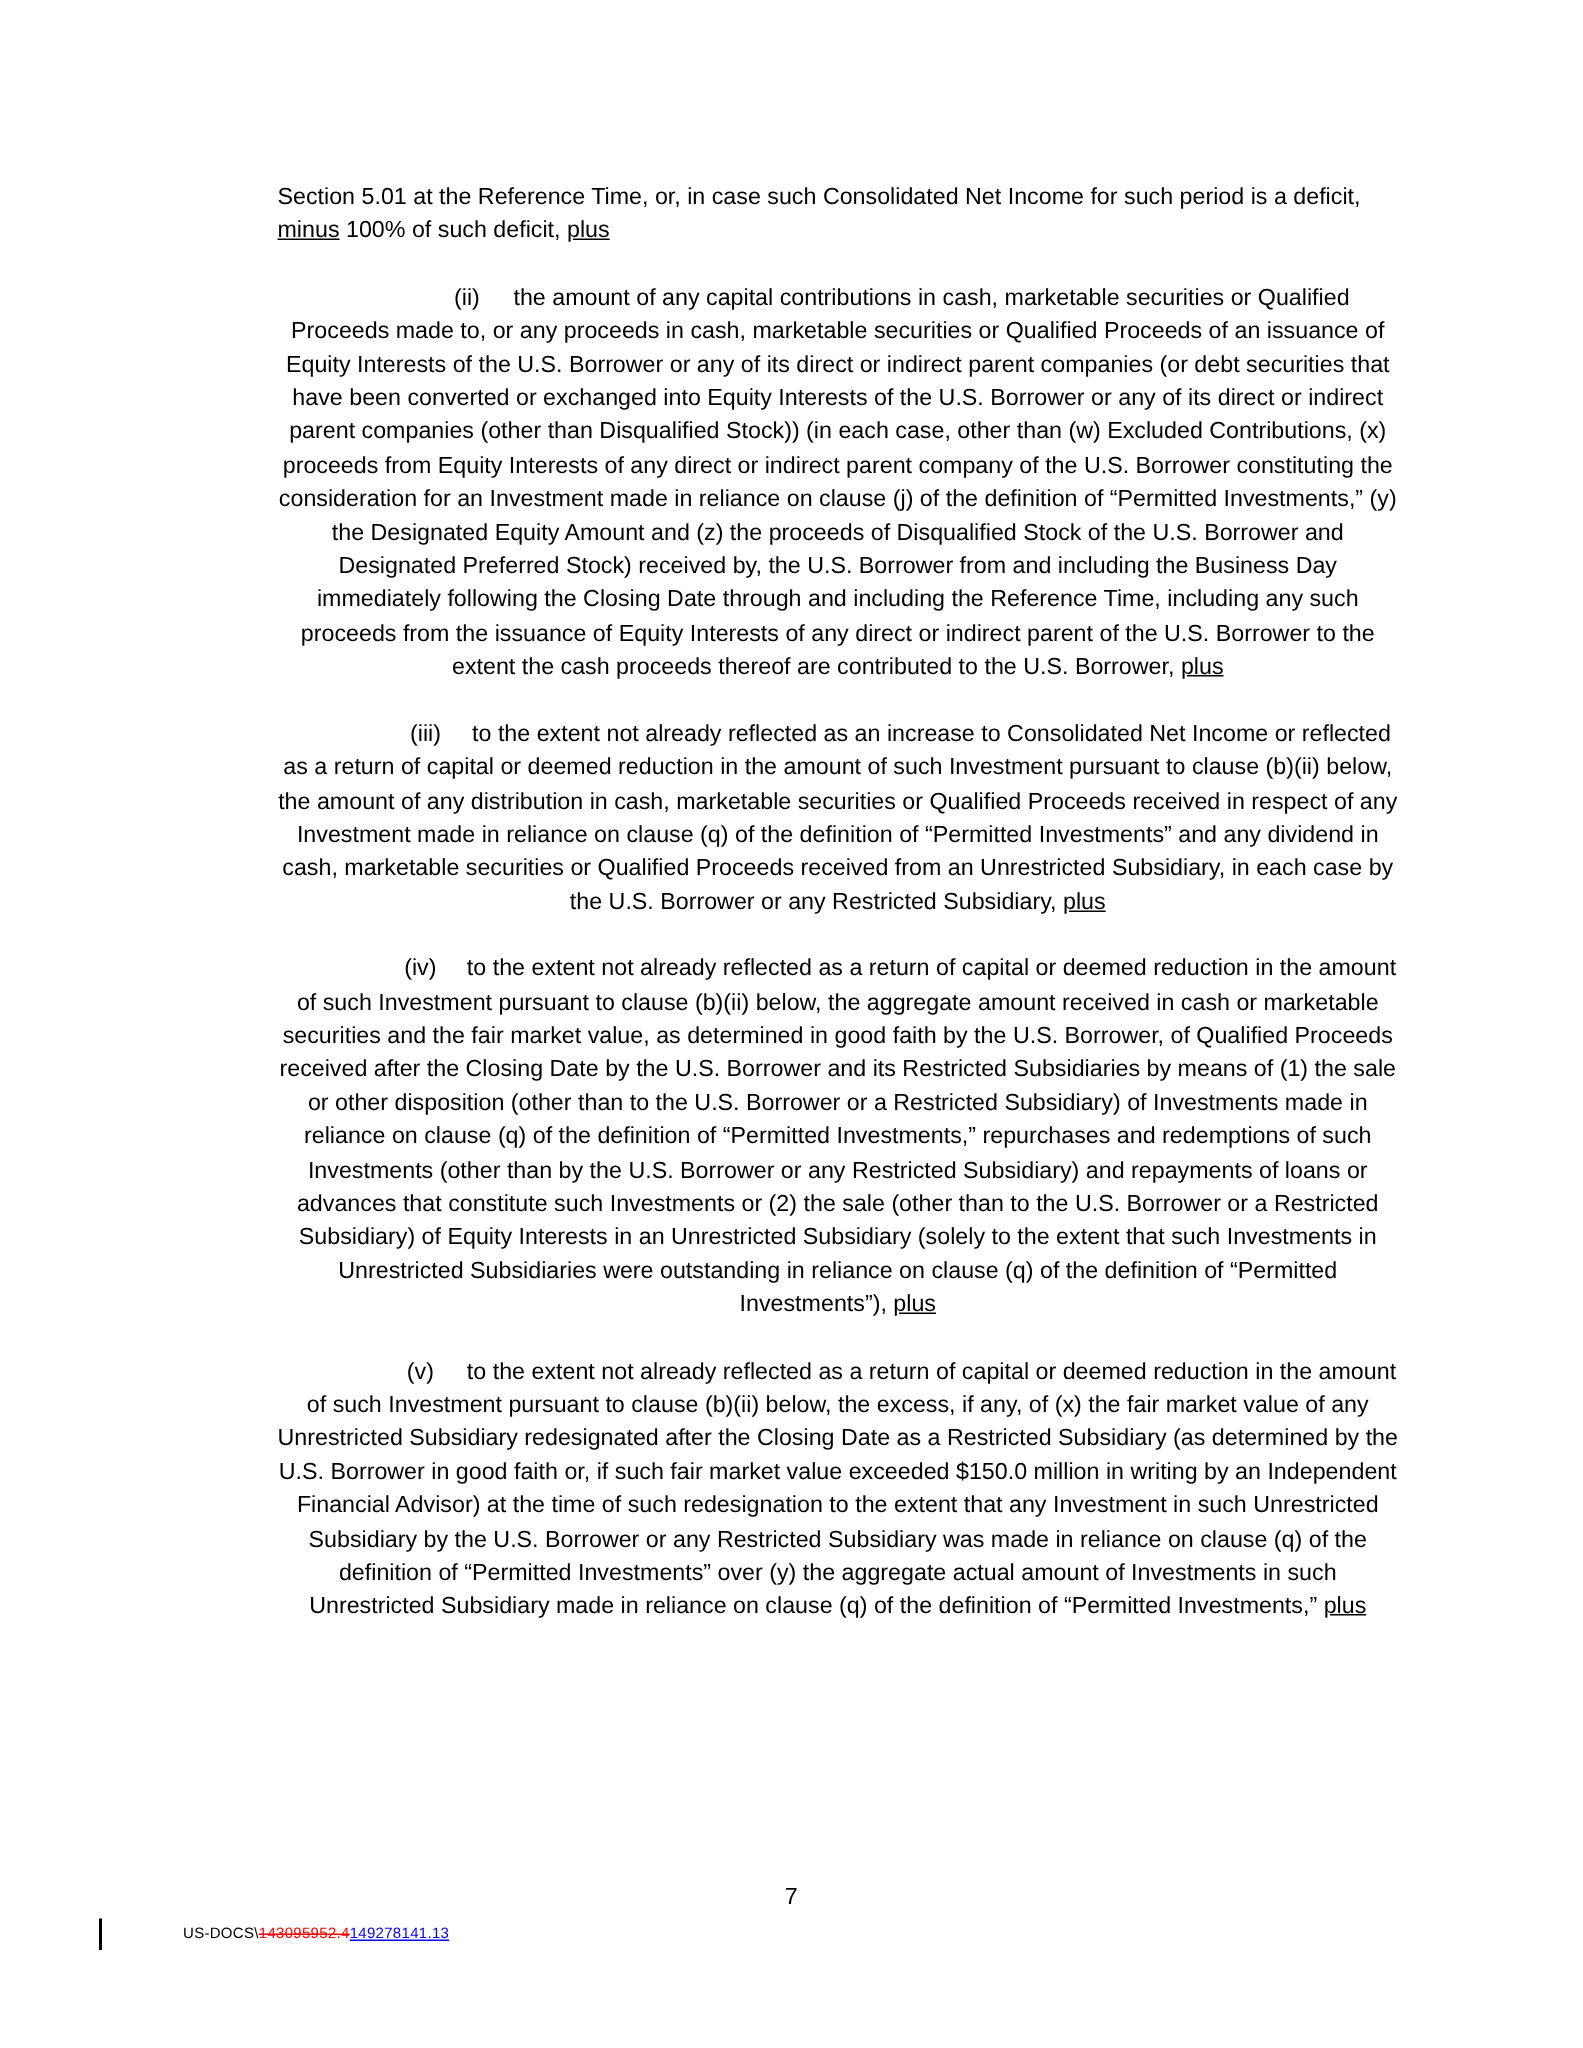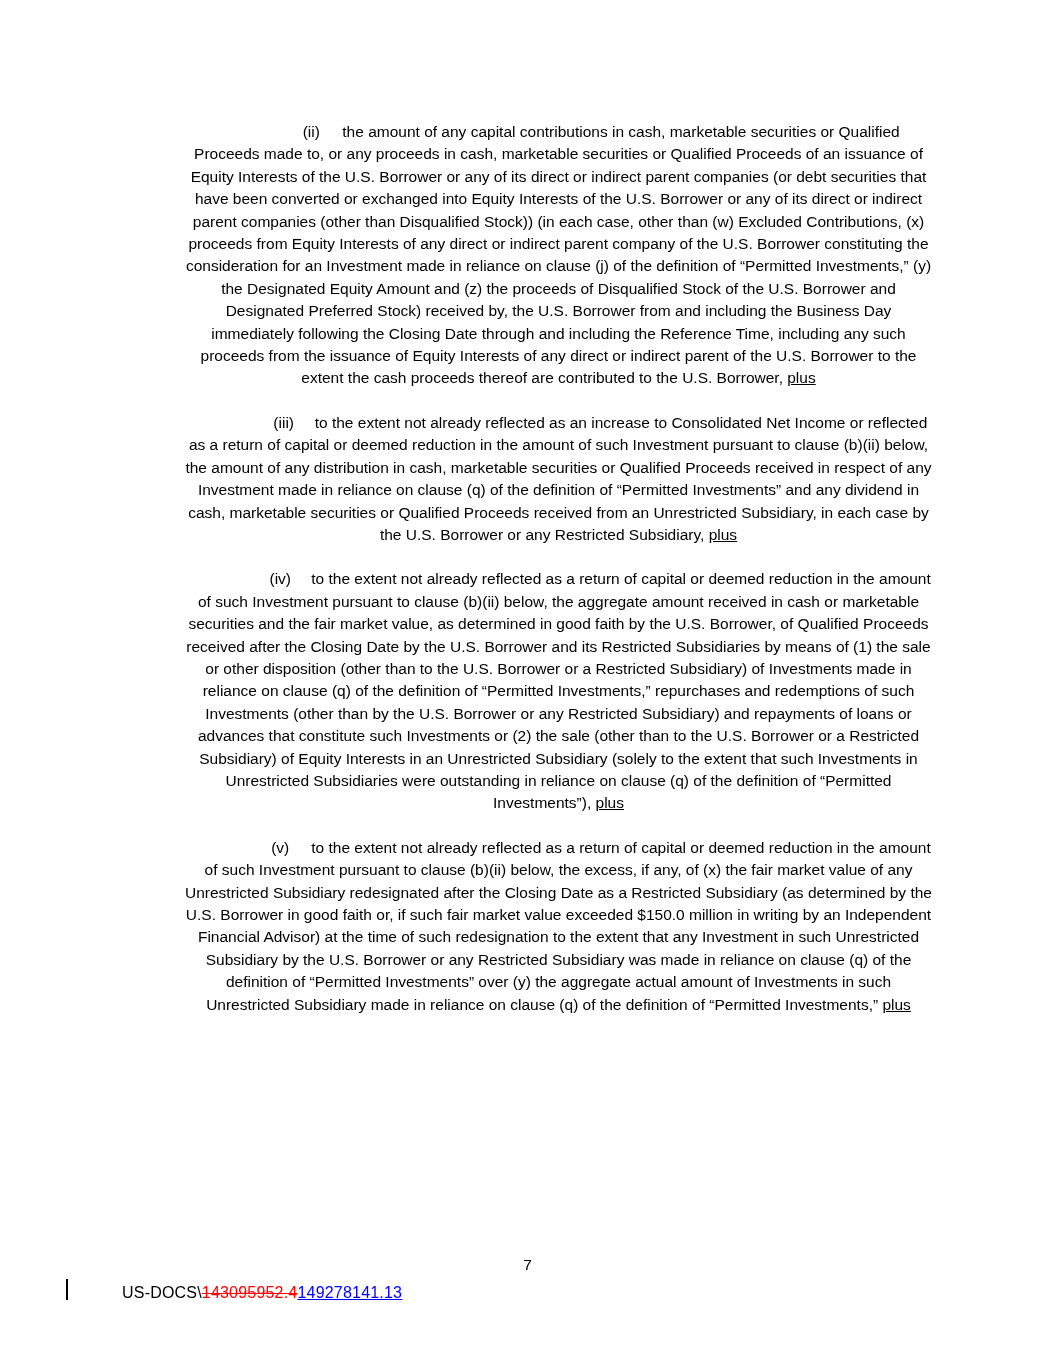--- a/index.html
+++ b/index.html
@@ -44,39 +44,40 @@
     left: 66px;
     top: 1279px;
     width: 2px;
     height: 21px;
     background: #000000;
   }
   .doc-id {
     position: absolute;
     left: 122px;
     top: 1284px;
-    font-size: 16px;
+    font-size: 10px;
     letter-spacing: 0.2px;
     white-space: nowrap;
   }
   .deleted {
     color: var(--deleted-color, #ff0000);
     text-decoration: line-through;
   }
   .inserted {
     color: var(--inserted-color, #0000ff);
     text-decoration: underline;
   }
 </style>
 </head>
 <body>
 
 <div class="page">
 
   <div class="content">
+      <p class="para"><span>Section 5.01 at the Reference Time, or, in case such Consolidated Net Income for such period is a deficit, </span><span class="u">minus</span><span> 100% of such deficit, </span><span class="u">plus</span></p>
       <p class="clause"><span class="clause-label">(ii)</span><span>the amount of any capital contributions in cash, marketable securities or Qualified Proceeds made to, or any proceeds in cash, marketable securities or Qualified Proceeds of an issuance of Equity Interests of the U.S. Borrower or any of its direct or indirect parent companies (or debt securities that have been converted or exchanged into Equity Interests of the U.S. Borrower or any of its direct or indirect parent companies (other than Disqualified Stock)) (in each case, other than (w) Excluded Contributions, (x) proceeds from Equity Interests of any direct or indirect parent company of the U.S. Borrower constituting the consideration for an Investment made in reliance on clause (j) of the definition of “Permitted Investments,” (y) the Designated Equity Amount and (z) the proceeds of Disqualified Stock of the U.S. Borrower and Designated Preferred Stock) received by, the U.S. Borrower from and including the Business Day immediately following the Closing Date through and including the Reference Time, including any such proceeds from the issuance of Equity Interests of any direct or indirect parent of the U.S. Borrower to the extent the cash proceeds thereof are contributed to the U.S. Borrower, </span><span class="u">plus</span></p>
       <p class="clause"><span class="clause-label">(iii)</span><span>to the extent not already reflected as an increase to Consolidated Net Income or reflected as a return of capital or deemed reduction in the amount of such Investment pursuant to clause (b)(ii) below, the amount of any distribution in cash, marketable securities or Qualified Proceeds received in respect of any Investment made in reliance on clause (q) of the definition of “Permitted Investments” and any dividend in cash, marketable securities or Qualified Proceeds received from an Unrestricted Subsidiary, in each case by the U.S. Borrower or any Restricted Subsidiary, </span><span class="u">plus</span></p>
       <p class="clause"><span class="clause-label">(iv)</span><span>to the extent not already reflected as a return of capital or deemed reduction in the amount of such Investment pursuant to clause (b)(ii) below, the aggregate amount received in cash or marketable securities and the fair market value, as determined in good faith by the U.S. Borrower, of Qualified Proceeds received after the Closing Date by the U.S. Borrower and its Restricted Subsidiaries by means of (1) the sale or other disposition (other than to the U.S. Borrower or a Restricted Subsidiary) of Investments made in reliance on clause (q) of the definition of “Permitted Investments,” repurchases and redemptions of such Investments (other than by the U.S. Borrower or any Restricted Subsidiary) and repayments of loans or advances that constitute such Investments or (2) the sale (other than to the U.S. Borrower or a Restricted Subsidiary) of Equity Interests in an Unrestricted Subsidiary (solely to the extent that such Investments in Unrestricted Subsidiaries were outstanding in reliance on clause (q) of the definition of “Permitted Investments”), </span><span class="u">plus</span></p>
       <p class="clause"><span class="clause-label">(v)</span><span>to the extent not already reflected as a return of capital or deemed reduction in the amount of such Investment pursuant to clause (b)(ii) below, the excess, if any, of (x) the fair market value of any Unrestricted Subsidiary redesignated after the Closing Date as a Restricted Subsidiary (as determined by the U.S. Borrower in good faith or, if such fair market value exceeded $150.0 million in writing by an Independent Financial Advisor) at the time of such redesignation to the extent that any Investment in such Unrestricted Subsidiary by the U.S. Borrower or any Restricted Subsidiary was made in reliance on clause (q) of the definition of “Permitted Investments” over (y) the aggregate actual amount of Investments in such Unrestricted Subsidiary made in reliance on clause (q) of the definition of “Permitted Investments,” </span><span class="u">plus</span></p>
     </div>
 
   <div class="page-number">7</div>
 
   <div class="change-bar"></div>
 

